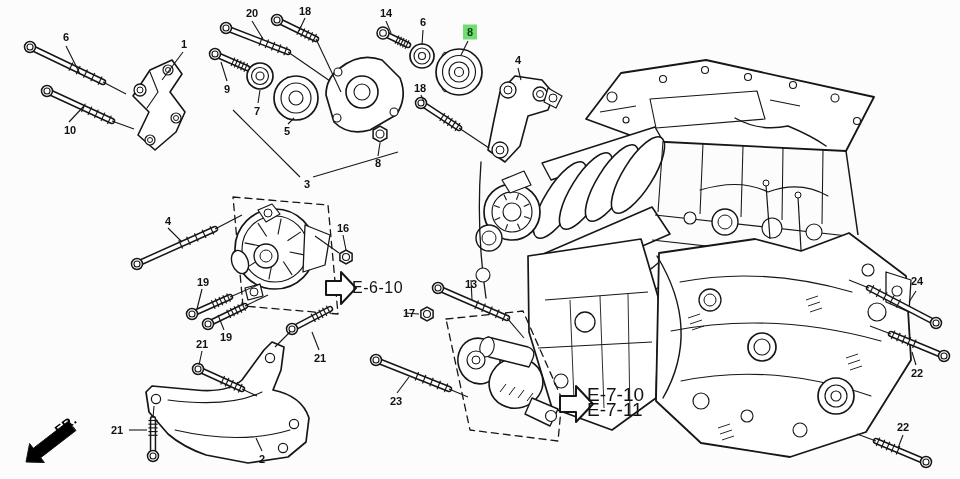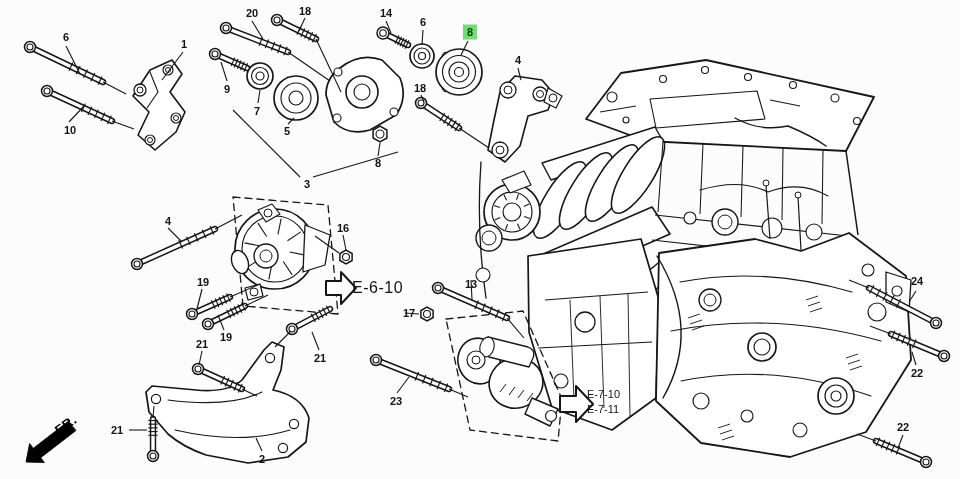--- a/index.html
+++ b/index.html
@@ -9,21 +9,21 @@
   }
   #art{position:absolute;left:0;top:0;width:960px;height:479px;}
   .callout{
     position:absolute;transform:translate(-50%,-50%);
     font-weight:bold;font-size:11px;line-height:1;color:#121212;
     padding:1px 2px;white-space:nowrap;
   }
   .callout.hl{background:#70dd70;color:#143c14;padding:2px 4px;}
   .ref{position:absolute;font-weight:normal;color:#121212;white-space:nowrap;}
   #ref-e610{left:352px;top:279px;font-size:16px;letter-spacing:0.5px;}
-  #ref-e7{left:587px;top:387px;font-size:11px;line-height:15px;}
+  #ref-e7{left:587px;top:387px;font-size:19px;line-height:15px;}
   .code{
     position:absolute;left:763px;top:441px;color:#161616;
     font-family:"Liberation Serif",serif;font-size:17px;letter-spacing:1.5px;white-space:nowrap;
   }
   .fr{
     position:absolute;left:52px;top:426px;color:#000;
     font-weight:bold;font-size:13.5px;transform:rotate(-37deg);transform-origin:left top;
     letter-spacing:0.5px;
   }
 </style>

